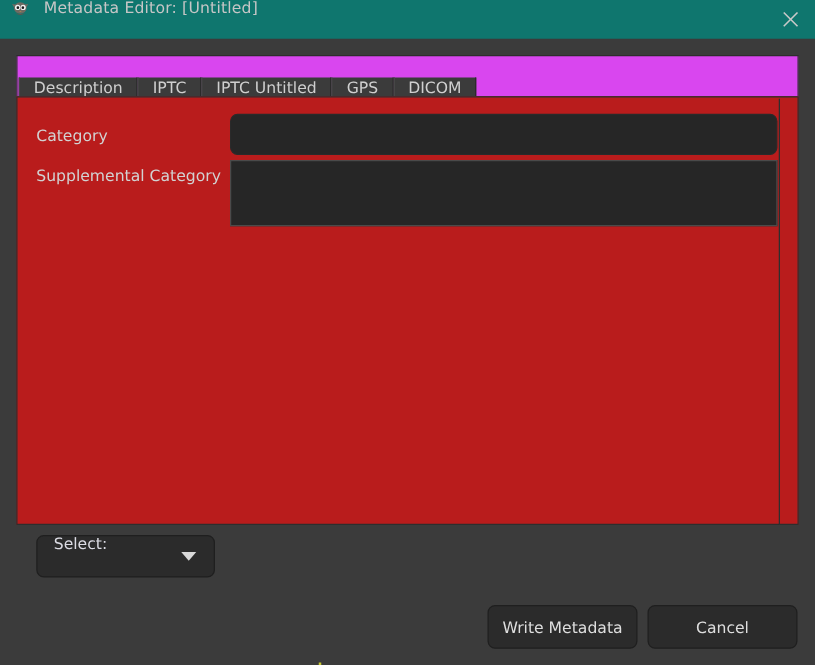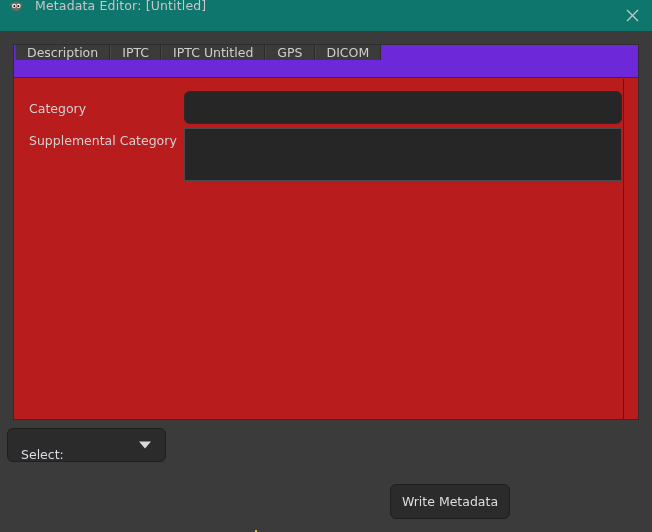--- a/index.html
+++ b/index.html
@@ -62,26 +62,26 @@
   }
   .title-close svg { display: block; }
 
   
   .tabstrip {
     position: absolute;
     left: 13px;
     top: 44px;
     width: 626px;
     height: 33px;
-    background: #6d28d9;
+    background: #d946ef;
     border: 1px solid #2e2e2e;
     border-bottom: none;
     box-sizing: border-box;
     display: flex;
-    align-items: flex-start;
+    align-items: flex-end;
     padding-left: 1px;
   }
   .tab {
     position: relative;
     display: flex;
     align-items: center;
     padding: 0 11px;
     font-size: 12.5px;
     color: #cfcfcf;
     background: #3b3b3b;
@@ -169,30 +169,30 @@
     font-size: 12.5px;
     padding: 5px 7px;
     resize: none;
     outline: none;
     overflow: hidden;
   }
 
   
   .combo {
     position: absolute;
-    left: 7px;
+    left: 29px;
     top: 428px;
-    width: 159px;
+    width: 143px;
     height: 34px;
     background: #2b2b2b;
     border: 1px solid #1f1f1f;
     border-radius: 6px;
     box-sizing: border-box;
     display: flex;
-    align-items: flex-end;
+    align-items: flex-start;
     cursor: pointer;
   }
   .combo-label {
     margin-left: 13px;
     font-size: 12.5px;
     color: #dcdce4;
     line-height: 1;
   }
   .combo-arrow {
     position: absolute;
@@ -294,16 +294,17 @@
 
     </div>
   </div>
 
   <div class="combo">
     <span class="combo-label">Select:</span>
     <span class="combo-arrow"></span>
   </div>
 
   <button class="btn btn-write">Write Metadata</button>
+  <button class="btn btn-cancel">Cancel</button>
 
   <div class="edge-artifact"></div>
 
 </div>
 
 </body></html>

